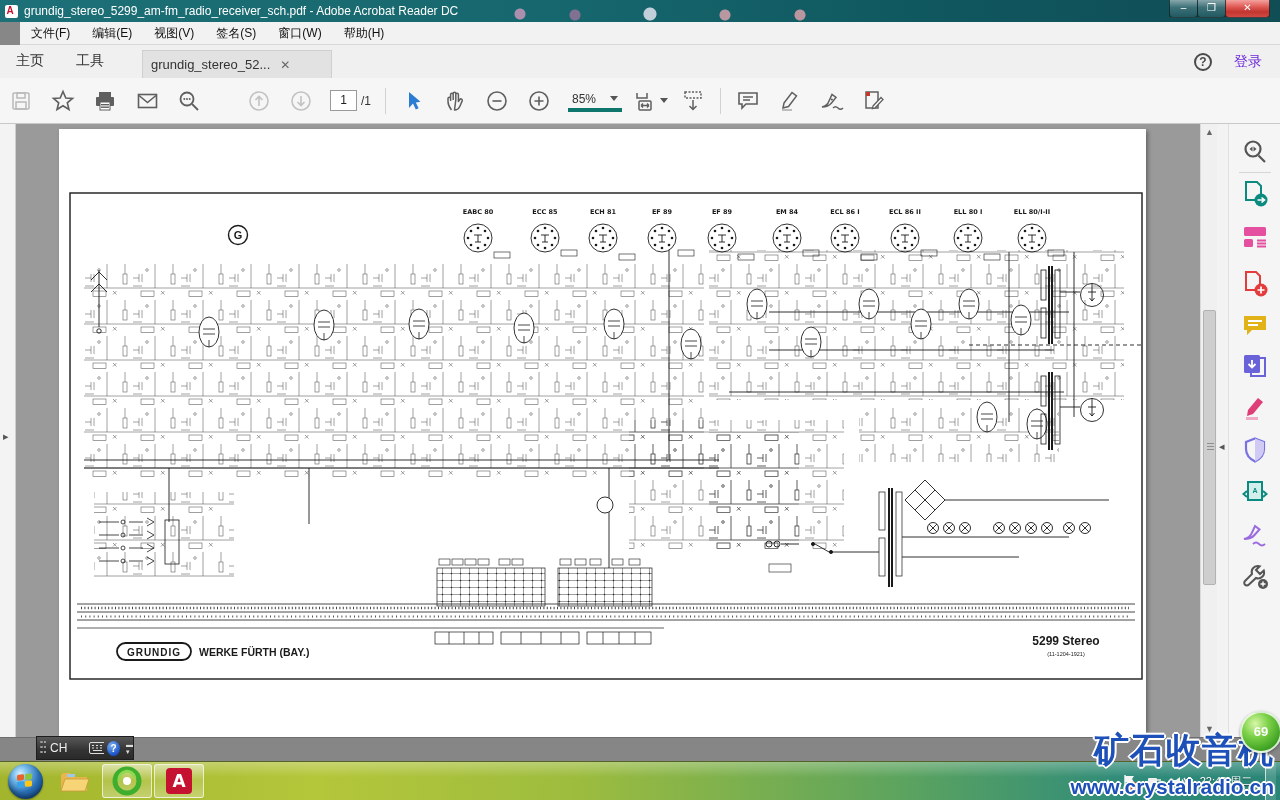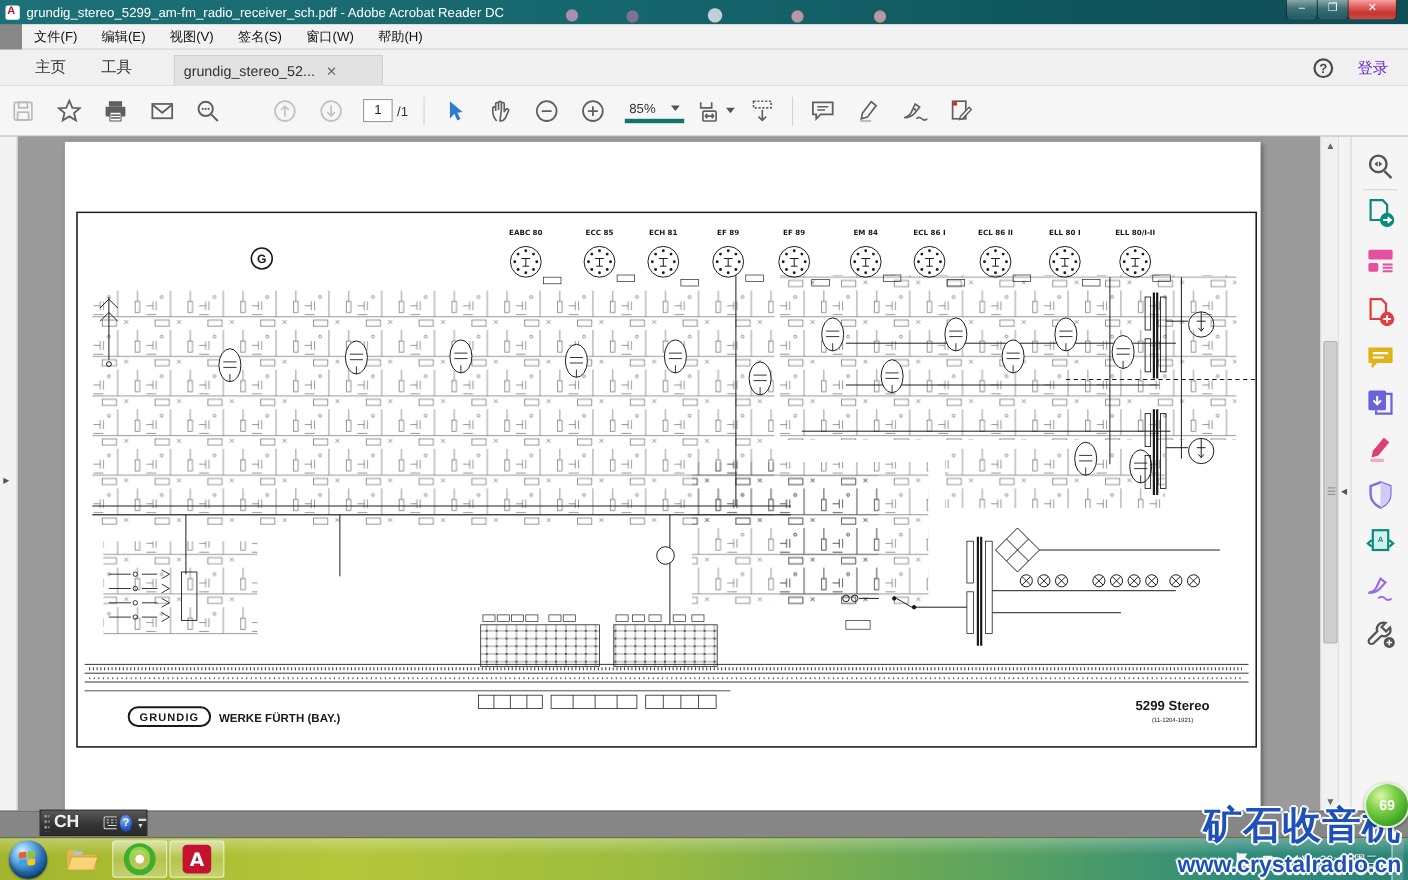--- a/index.html
+++ b/index.html
@@ -23,21 +23,21 @@
     background:linear-gradient(180deg,rgba(255,255,255,.5),rgba(190,210,215,.25) 45%,rgba(90,120,125,.25));
     border-radius:0 0 4px 4px; color:#fff; font-size:10px; text-align:center; line-height:16px; margin-left:-1px; }
   .winbtn.close { width:45px; background:linear-gradient(180deg,#f4a2a0,#e05a55 40%,#c13530 70%,#d24a43); font-weight:bold; }
 
   
   .menubar { position:absolute; left:0; top:22px; width:1280px; height:23px; background:#f2f2f2;
     border-bottom:1px solid #d9d9d9; display:flex; align-items:center; font-size:12px; color:#111;margin-left:20px; }
   .menu-item { padding:3px 11px; }
 
   
-  .tabbar { position:absolute; left:0; top:45px; width:1280px; height:33px; background:#f0f0f0; display:flex; align-items:flex-end;padding-left:16px; }
+  .tabbar { position:absolute; left:0; top:45px; width:1280px; height:33px; background:#f0f0f0; display:flex; align-items:flex-end; }
   .tab-plain { font-size:14px; color:#333; padding:7px 16px 8px 16px; }
   .doc-tab { height:28px; width:190px; margin-left:22px; background:#e2e2e2; border:1px solid #cfcfcf; border-bottom:none;
     display:flex; align-items:center; font-size:13px; color:#333; padding:0 8px; }
   .doc-tab .tab-close { margin-left:10px; color:#666; font-size:12px; }
   .tabbar-right { position:absolute; right:18px; top:8px; display:flex; align-items:center; gap:22px; }
   .help-circ { width:18px; height:18px; border:2px solid #4a4a4a; border-radius:50%; color:#4a4a4a;
     font-size:12px; font-weight:bold; text-align:center; line-height:15px; }
   .login { font-size:14px; color:#6d28d9; }
 
   
@@ -78,21 +78,21 @@
   .framestrip { position:absolute; left:0; top:737px; width:1280px; height:24px; background:#868686; border-top:1px solid #6e6e6e; }
 
   
   .langbar { position:absolute; left:36px; top:736px; width:98px; height:24px; z-index:40;
     background:linear-gradient(180deg,#585858,#333 60%,#2a2a2a); border:1px solid #1d1d1d;
     display:flex; align-items:center; color:#eee; }
   .lb-grip { width:7px; height:16px; margin:0 4px 0 3px;
     background-image:radial-gradient(circle 1px at 1.5px 2px, #9a9a9a 0 1px, transparent 1.5px),
                      radial-gradient(circle 1px at 5px 2px, #9a9a9a 0 1px, transparent 1.5px);
     background-size:7px 5px; }
-  .lb-label { font-size:16px; font-weight:bold; margin-right:22px; }
+  .lb-label { font-size:12px; font-weight:normal; margin-right:22px; }
   .lb-help { width:15px; height:15px; border-radius:50%; background:radial-gradient(circle at 35% 30%,#7ab0f0,#1b52c8 70%);
     color:#fff; font-size:10px; font-weight:bold; text-align:center; line-height:15px; margin:0 3px; }
   .lb-mini { font-size:7px; color:#ddd; line-height:7px; margin-left:3px; }
 
   
   .taskbar { position:absolute; left:0; top:761px; width:1280px; height:39px; z-index:30;
     background:linear-gradient(180deg, rgba(255,255,255,.28), rgba(255,255,255,0) 40%),
                linear-gradient(90deg,#a3b52c 0%, #b4c63a 25%, #9dbc3e 45%, #5da45e 70%, #2f8b7a 88%, #2a8576 100%);
     border-top:1px solid #55622a; display:flex; align-items:center; }
   .orb { width:35px; height:35px; border-radius:50%; margin:0 6px 0 8px; position:relative;

